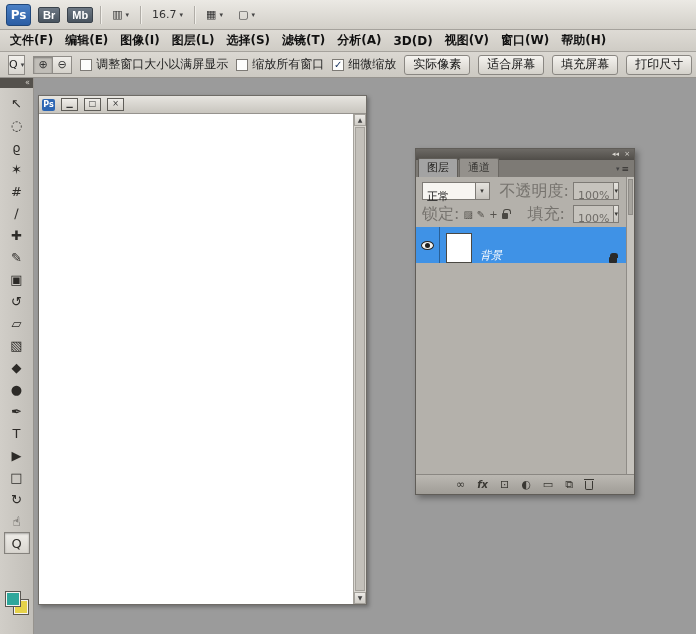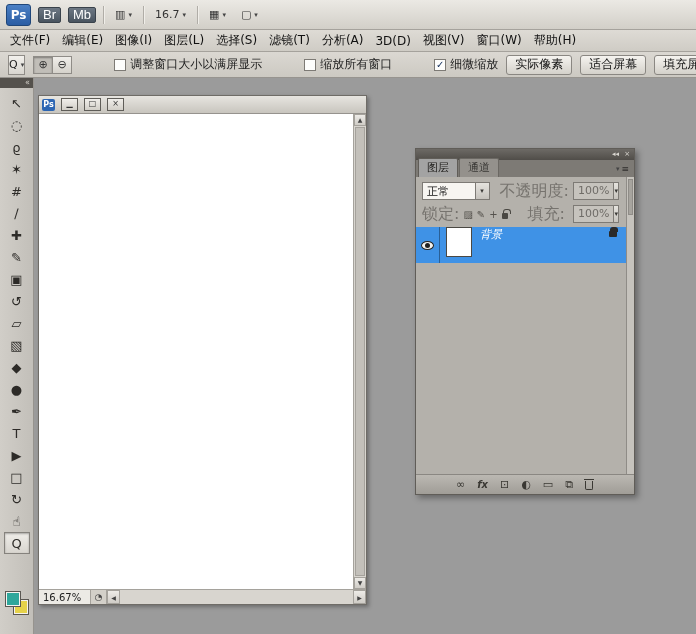--- a/index.html
+++ b/index.html
@@ -7,47 +7,47 @@
   .app { position:relative; width:696px; height:634px; background:#9b9b9b; overflow:hidden; }
 
   
   .topbar { position:absolute; left:0; top:0; width:696px; height:30px;
     background:linear-gradient(#ebe9e4,#d2cfc8); border-bottom:1px solid #a5a29c;
     display:flex; align-items:center; gap:7px; padding:0 6px; }
   .ps-logo { width:25px; height:22px; background:linear-gradient(#4a7fc4,#2b5da3);
     color:#fff; font-weight:bold; font-size:12px; display:flex; align-items:center;
     justify-content:center; border-radius:3px; border:1px solid #1f4679; }
   .chiclet { height:16px; padding:0 4px; background:linear-gradient(#6d7884,#49545f);
-    color:#fff; font-size:13px; font-weight:normal; border:1px solid #39424b;
+    color:#fff; font-size:11px; font-weight:bold; border:1px solid #39424b;
     border-radius:2px; display:flex; align-items:center; }
   .tb-sep { width:1px; height:18px; background:#b0ada7; box-shadow:1px 0 0 #f0eee9; }
   .tb-group { display:flex; align-items:center; gap:3px; padding:2px 4px;
     font-size:11px; color:#333; }
   .caret { font-size:7px; color:#444; }
 
   
   .menubar { position:absolute; left:0; top:30px; width:696px; height:22px;
     background:linear-gradient(#dedbd5,#cfccc5); border-bottom:1px solid #a5a29c;
-    display:flex; align-items:center; padding:0 4px; }
+    display:flex; align-items:center; padding:0 4px;font-weight:bold; }
   .menu-item { font-size:12px; color:#111; padding:3px 6px; white-space:nowrap; }
 
   
   .optionsbar { position:absolute; left:0; top:52px; width:696px; height:26px;
     background:linear-gradient(#dbd8d2,#ccc9c2); border-bottom:1px solid #97948f;
     display:flex; align-items:center; gap:8px; padding:0 8px; }
   .tool-preset { width:38px; height:20px; border:1px solid #8f8c87;
     background:linear-gradient(#f2f0ec,#d8d5cf); display:flex; align-items:center;
     justify-content:center; gap:3px; font-size:11px; color:#222; }
   .btn-pair { display:flex; }
   .mini-btn { width:20px; height:18px; border:1px solid #8f8c87;
     background:linear-gradient(#f0eeea,#d5d2cb); font-size:11px; color:#333;
     display:flex; align-items:center; justify-content:center; }
   .mini-btn + .mini-btn { margin-left:-1px; }
   .mini-btn.pressed { background:#c1beb8; box-shadow:inset 0 1px 2px rgba(0,0,0,.35); }
-  .cb { display:flex; align-items:center; gap:4px; font-size:12px; color:#222; white-space:nowrap;margin-left:34px; }
+  .cb { display:flex; align-items:center; gap:4px; font-size:12px; color:#222; white-space:nowrap; }
   .cb-box { width:12px; height:12px; border:1px solid #7d7a75; background:#fdfdfc;
     font-size:10px; line-height:10px; text-align:center; color:#15315e; }
   .opt-buttons { margin-left:auto; display:flex; gap:8px; }
   .opt-button { height:20px; padding:0 8px; border:1px solid #8a8782; border-radius:3px;
     background:linear-gradient(#f5f3ef,#d4d1ca); font-size:12px; color:#111;
     display:flex; align-items:center; white-space:nowrap; }
 
   
   .toolbar { position:absolute; left:0; top:78px; width:34px; height:556px;
     background:linear-gradient(90deg,#d1cec8,#c2bfb9); border-right:1px solid #96938e; }
@@ -108,36 +108,36 @@
     border-radius:2px 2px 0 0; }
   .tab.inactive { background:#94918c; color:#3a3936; border:1px solid #6b6863;
     border-bottom:none; margin-left:1px; border-radius:2px 2px 0 0; }
   .panel-menu { position:absolute; right:5px; bottom:3px; font-size:9px; color:#2e2d2b;
     display:flex; gap:2px; align-items:center; }
   .panel-body { flex:1; position:relative; min-height:0; }
   .combo-row { position:absolute; left:6px; top:5px; right:15px; height:18px;
     display:flex; align-items:center; }
   .combo { height:18px; border:1px solid #7d7a75; display:flex; background:#f7f5f1; }
   .combo.disabled { background:#c6c3bd; }
-  .combo-text { font-size:11px; padding:1px 4px; color:#111; flex:1; white-space:nowrap; }
+  .combo-text { font-size:11px; padding:6px 4px; color:#111; flex:1; white-space:nowrap; }
   .combo.disabled .combo-text { color:#6f6c67; }
   .combo-arrow { width:14px; border-left:1px solid #7d7a75;
     background:linear-gradient(#e5e3de,#c6c3bd); font-size:7px; text-align:center;
     line-height:16px; color:#3a3936; }
   .label-dim { font-size:16px; color:#76736e; white-space:nowrap; }
   .lock-row { position:absolute; left:6px; top:29px; right:15px; height:16px;
     display:flex; align-items:center; gap:4px; }
   .lock-icon { font-size:10px; color:#55524d; width:11px; text-align:center; }
   .mini-lock { display:inline-block; position:relative; width:8px; height:6px;
     background:#4a4843; border-radius:1px; margin-top:4px; }
   .mini-lock::before { content:""; position:absolute; left:1px; top:-4px; width:6px;
     height:4px; border:1.5px solid #4a4843; border-bottom:none; border-radius:3px 3px 0 0; }
   .mini-lock.light, .mini-lock.light::before { background:#2a2a2a; border-color:#2a2a2a; }
   .layer-row { position:absolute; left:0; top:50px; right:8px; height:36px;
-    display:flex; align-items:flex-start; }
+    display:flex; align-items:flex-end; }
   .eye-cell { width:24px; height:100%; border-right:1px solid rgba(0,0,0,.35);
     display:flex; align-items:center; justify-content:center; flex:none; }
   .eye { width:13px; height:9px; background:#f4f2ee; border-radius:50%;
     border:1px solid #222; position:relative; }
   .eye::after { content:""; position:absolute; left:3px; top:1px; width:5px; height:5px;
     background:#222; border-radius:50%; }
   .layer-thumb { width:26px; height:30px; background:#fff; border:1px solid #4a4843;
     margin-left:6px; flex:none; }
   .layer-name { font-size:11px; font-style:italic; color:#fff; margin-left:8px; flex:1; }
   .layer-lock-badge { margin-right:9px; }
@@ -265,28 +265,20 @@
       <div class="win-btn">▁</div>
       <div class="win-btn">□</div>
       <div class="win-btn">×</div>
     </div>
     <div class="doc-main">
       <div class="doc-canvas"></div>
       <div class="v-scroll">
         <div class="scroll-arrow">▲</div>
         <div class="v-thumb"></div>
         <div class="scroll-arrow">▼</div>
-      </div>
-    </div>
-    <div class="doc-bottom">
-      <div class="zoom-field">16.67%</div>
-      <div class="status-btn">◔</div>
-      <div class="h-scroll">
-        <div class="h-arrow">◀</div>
-        <div class="h-arrow">▶</div>
       </div>
     </div>
   </div>
 
   <div class="panel">
     <div class="panel-drag">
       <span>◂◂</span>
       <span>×</span>
     </div>
     <div class="panel-tabs">

